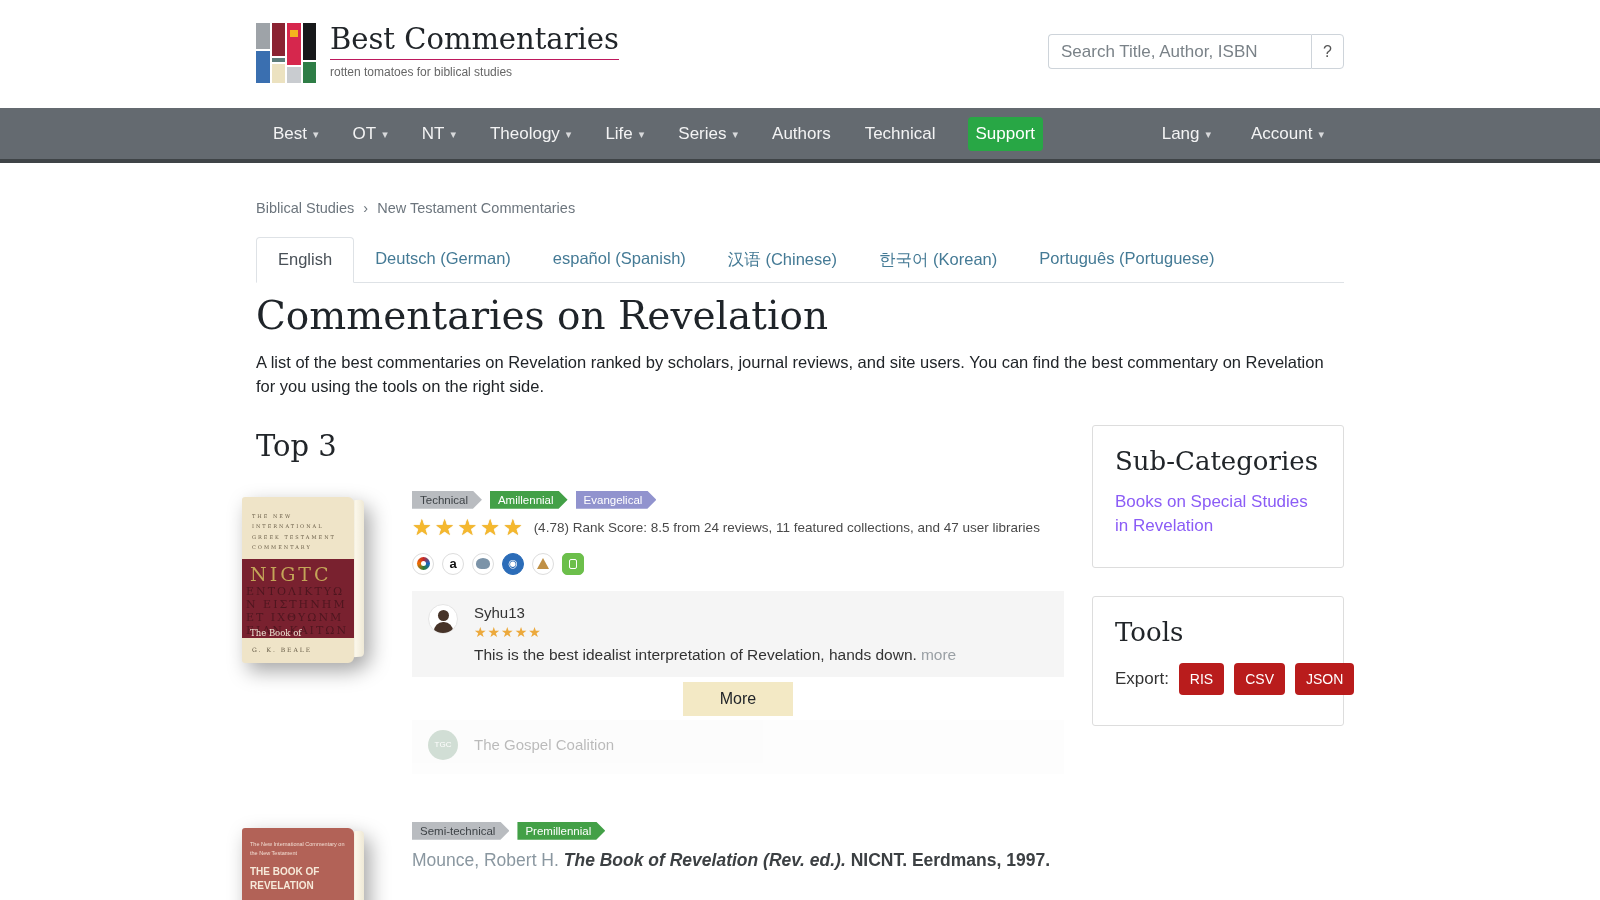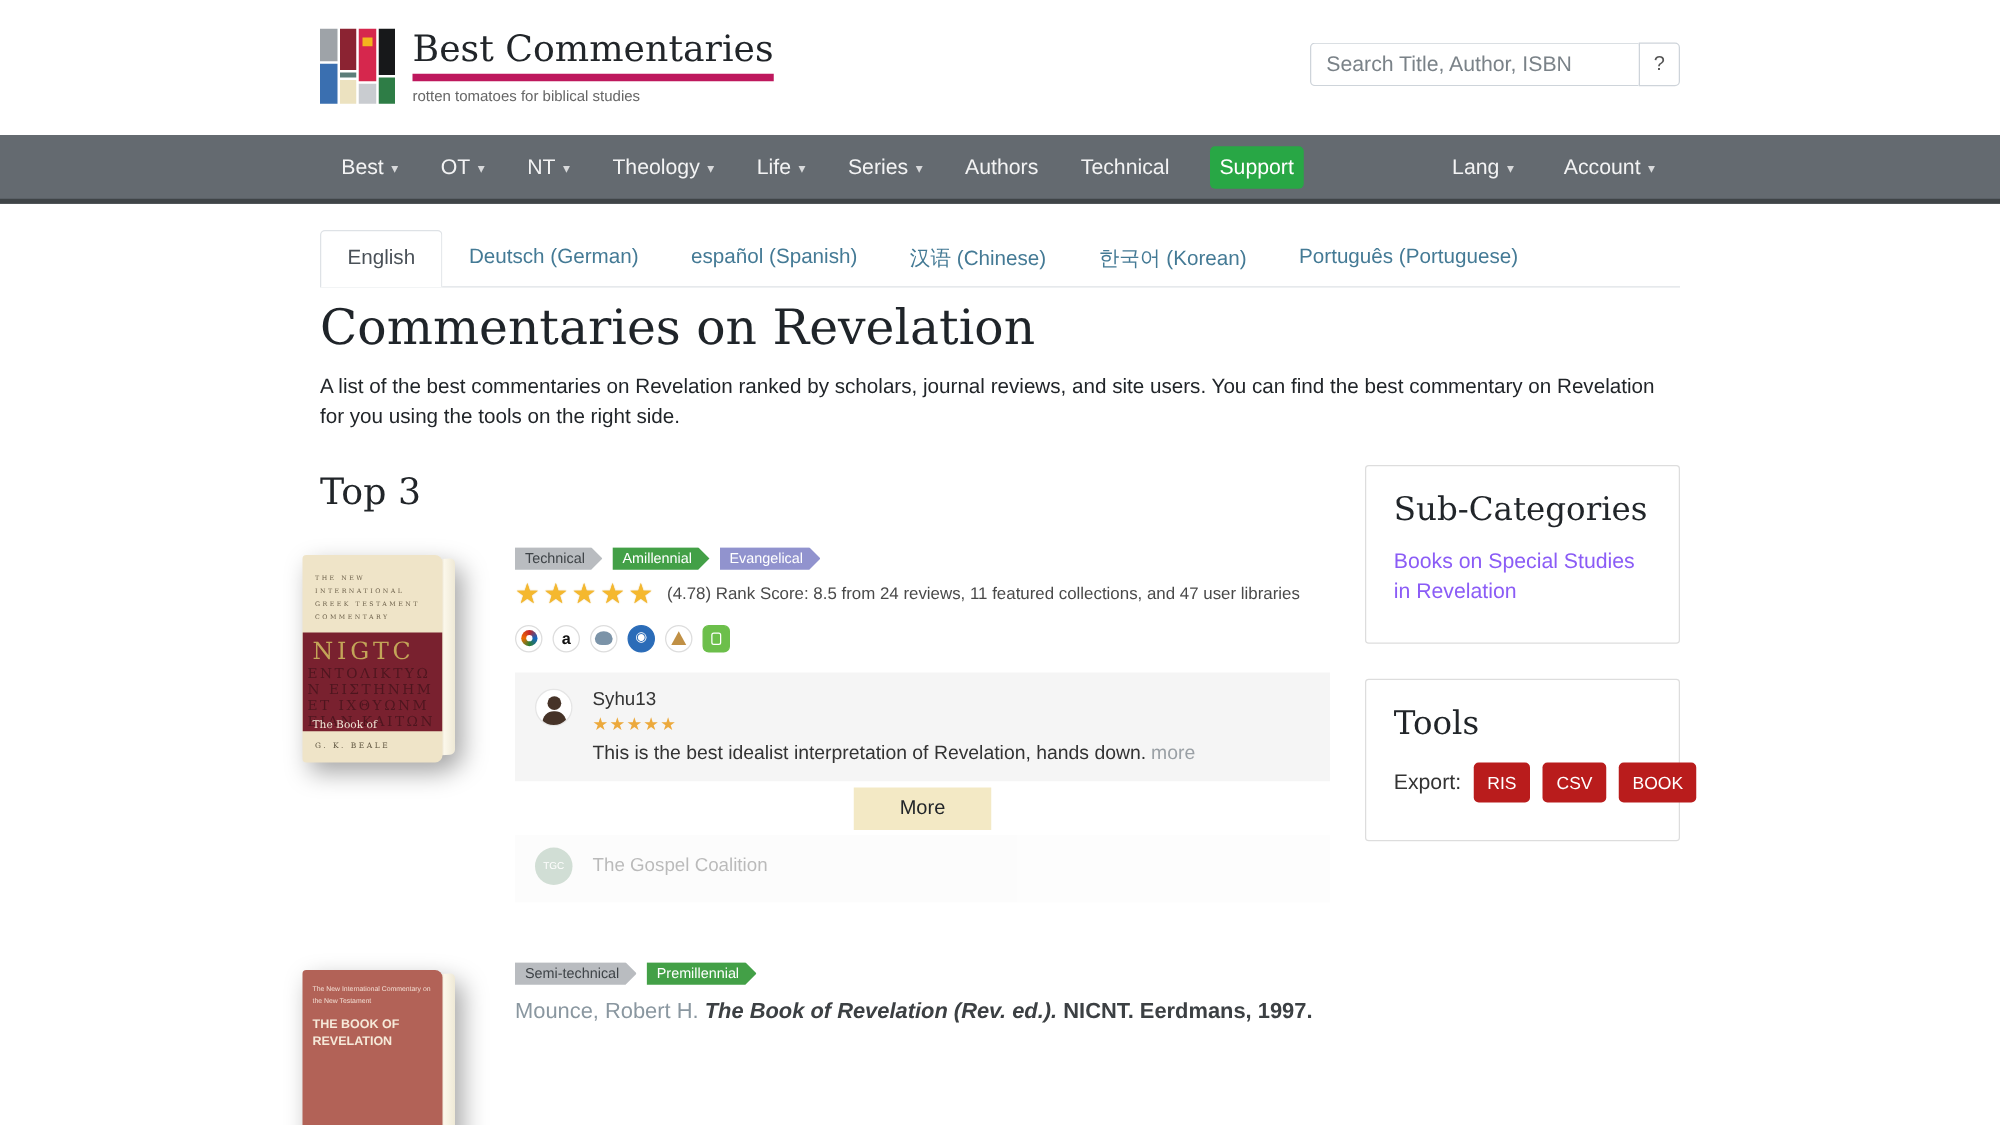--- a/index.html
+++ b/index.html
@@ -9,21 +9,21 @@
   a { text-decoration: none; cursor: pointer; }
 
   
   .site-header { height: 108px; }
   .header-inner { display: flex; align-items: flex-start; padding-top: 23px; }
   .logo { width: 60px; height: 60px; display: flex; gap: 2px; cursor: pointer; }
   .logo .col { display: flex; flex-direction: column; flex: 1; gap: 2px; }
   .logo .seg { width: 100%; }
   .title-block { margin-left: 14px; }
   .site-title { font-family: "DejaVu Serif", "Liberation Serif", serif; font-weight: 500;
-    font-size: 29px; color: #212529; display: inline-block; border-bottom: 6px solid #be185d;
+    font-size: 29px; color: #212529; display: inline-block; border-bottom: 1px solid #be185d;
     padding-bottom: 3px; line-height: 1.15; }
   .site-subtitle { font-size: 12px; color: #666; margin-top: 5px; }
   .search-area { margin-left: auto; margin-top: 11px; display: flex; }
   .search-input { width: 263px; height: 35px; border: 1px solid #ced4da; border-right: none;
     border-radius: 4px 0 0 4px; padding: 0 12px; font-size: 17px; color: #495057; outline: none; }
   .search-input::placeholder { color: #7a8288; }
   .search-help { width: 33px; height: 35px; border: 1px solid #ced4da; background: #fff;
     border-radius: 0 4px 4px 0; font-size: 16px; color: #555; cursor: pointer; }
 
   
@@ -230,20 +230,25 @@
       </a>
       <a class="nav-link">
         <span>Account</span>
         <span class="caret">▾</span>
       </a>
     </div>
   </div>
 </nav>
 
 <div class="container">
+  <div class="breadcrumb">
+    <a>Biblical Studies</a>
+    <span>›</span>
+    <span>New Testament Commentaries</span>
+  </div>
 
   <div class="tabs">
     <a class="tab active">English</a>
     <a class="tab">Deutsch (German)</a>
     <a class="tab">español (Spanish)</a>
     <a class="tab">汉语 (Chinese)</a>
     <a class="tab">한국어 (Korean)</a>
     <a class="tab">Português (Portuguese)</a>
   </div>
 
@@ -353,18 +358,18 @@
       <div class="side-card">
         <h3 class="side-title">Sub-Categories</h3>
         <a class="side-link">Books on Special Studies in Revelation</a>
       </div>
       <div class="side-card">
         <h3 class="side-title">Tools</h3>
         <div class="export-row">
           <span class="export-label">Export:</span>
           <button class="export-btn">RIS</button>
           <button class="export-btn">CSV</button>
-          <button class="export-btn">BOOK</button>
+          <button class="export-btn">JSON</button>
         </div>
       </div>
     </aside>
   </div>
 </div>
 
 </body></html>

